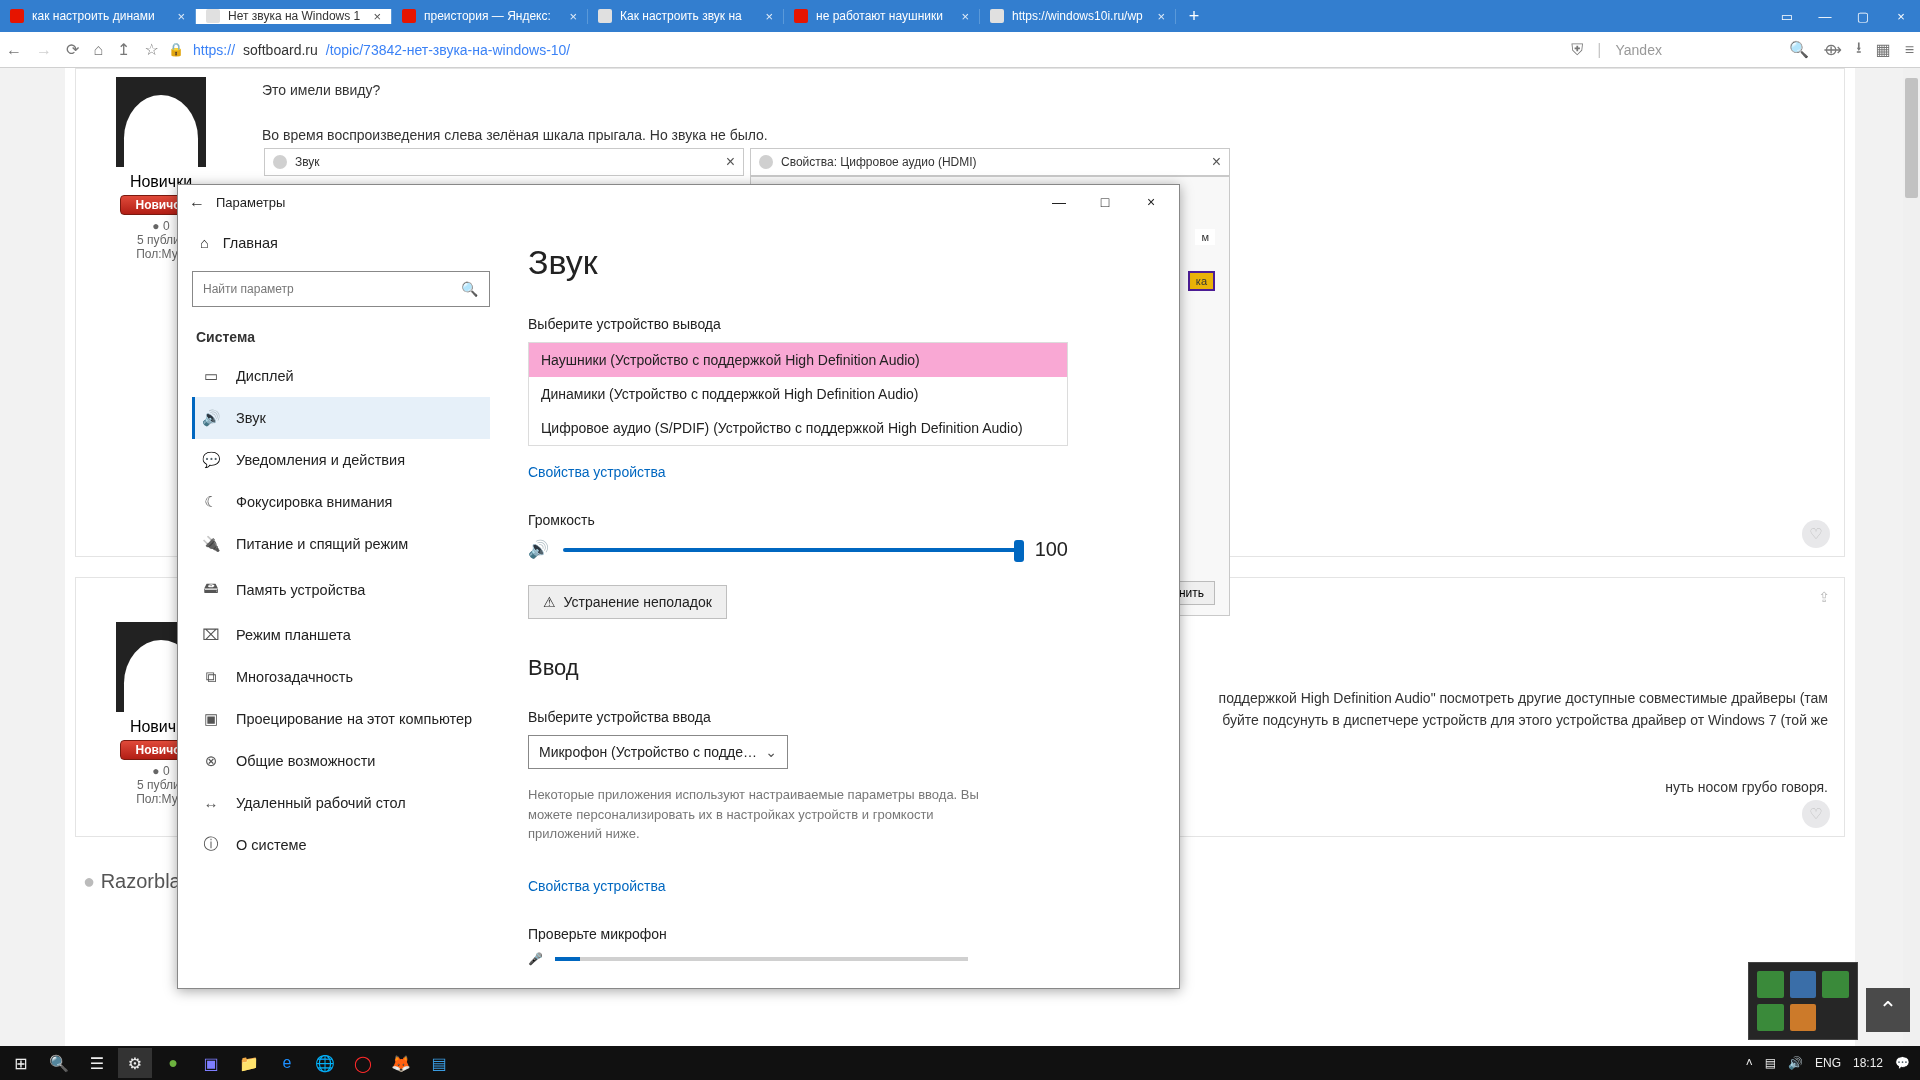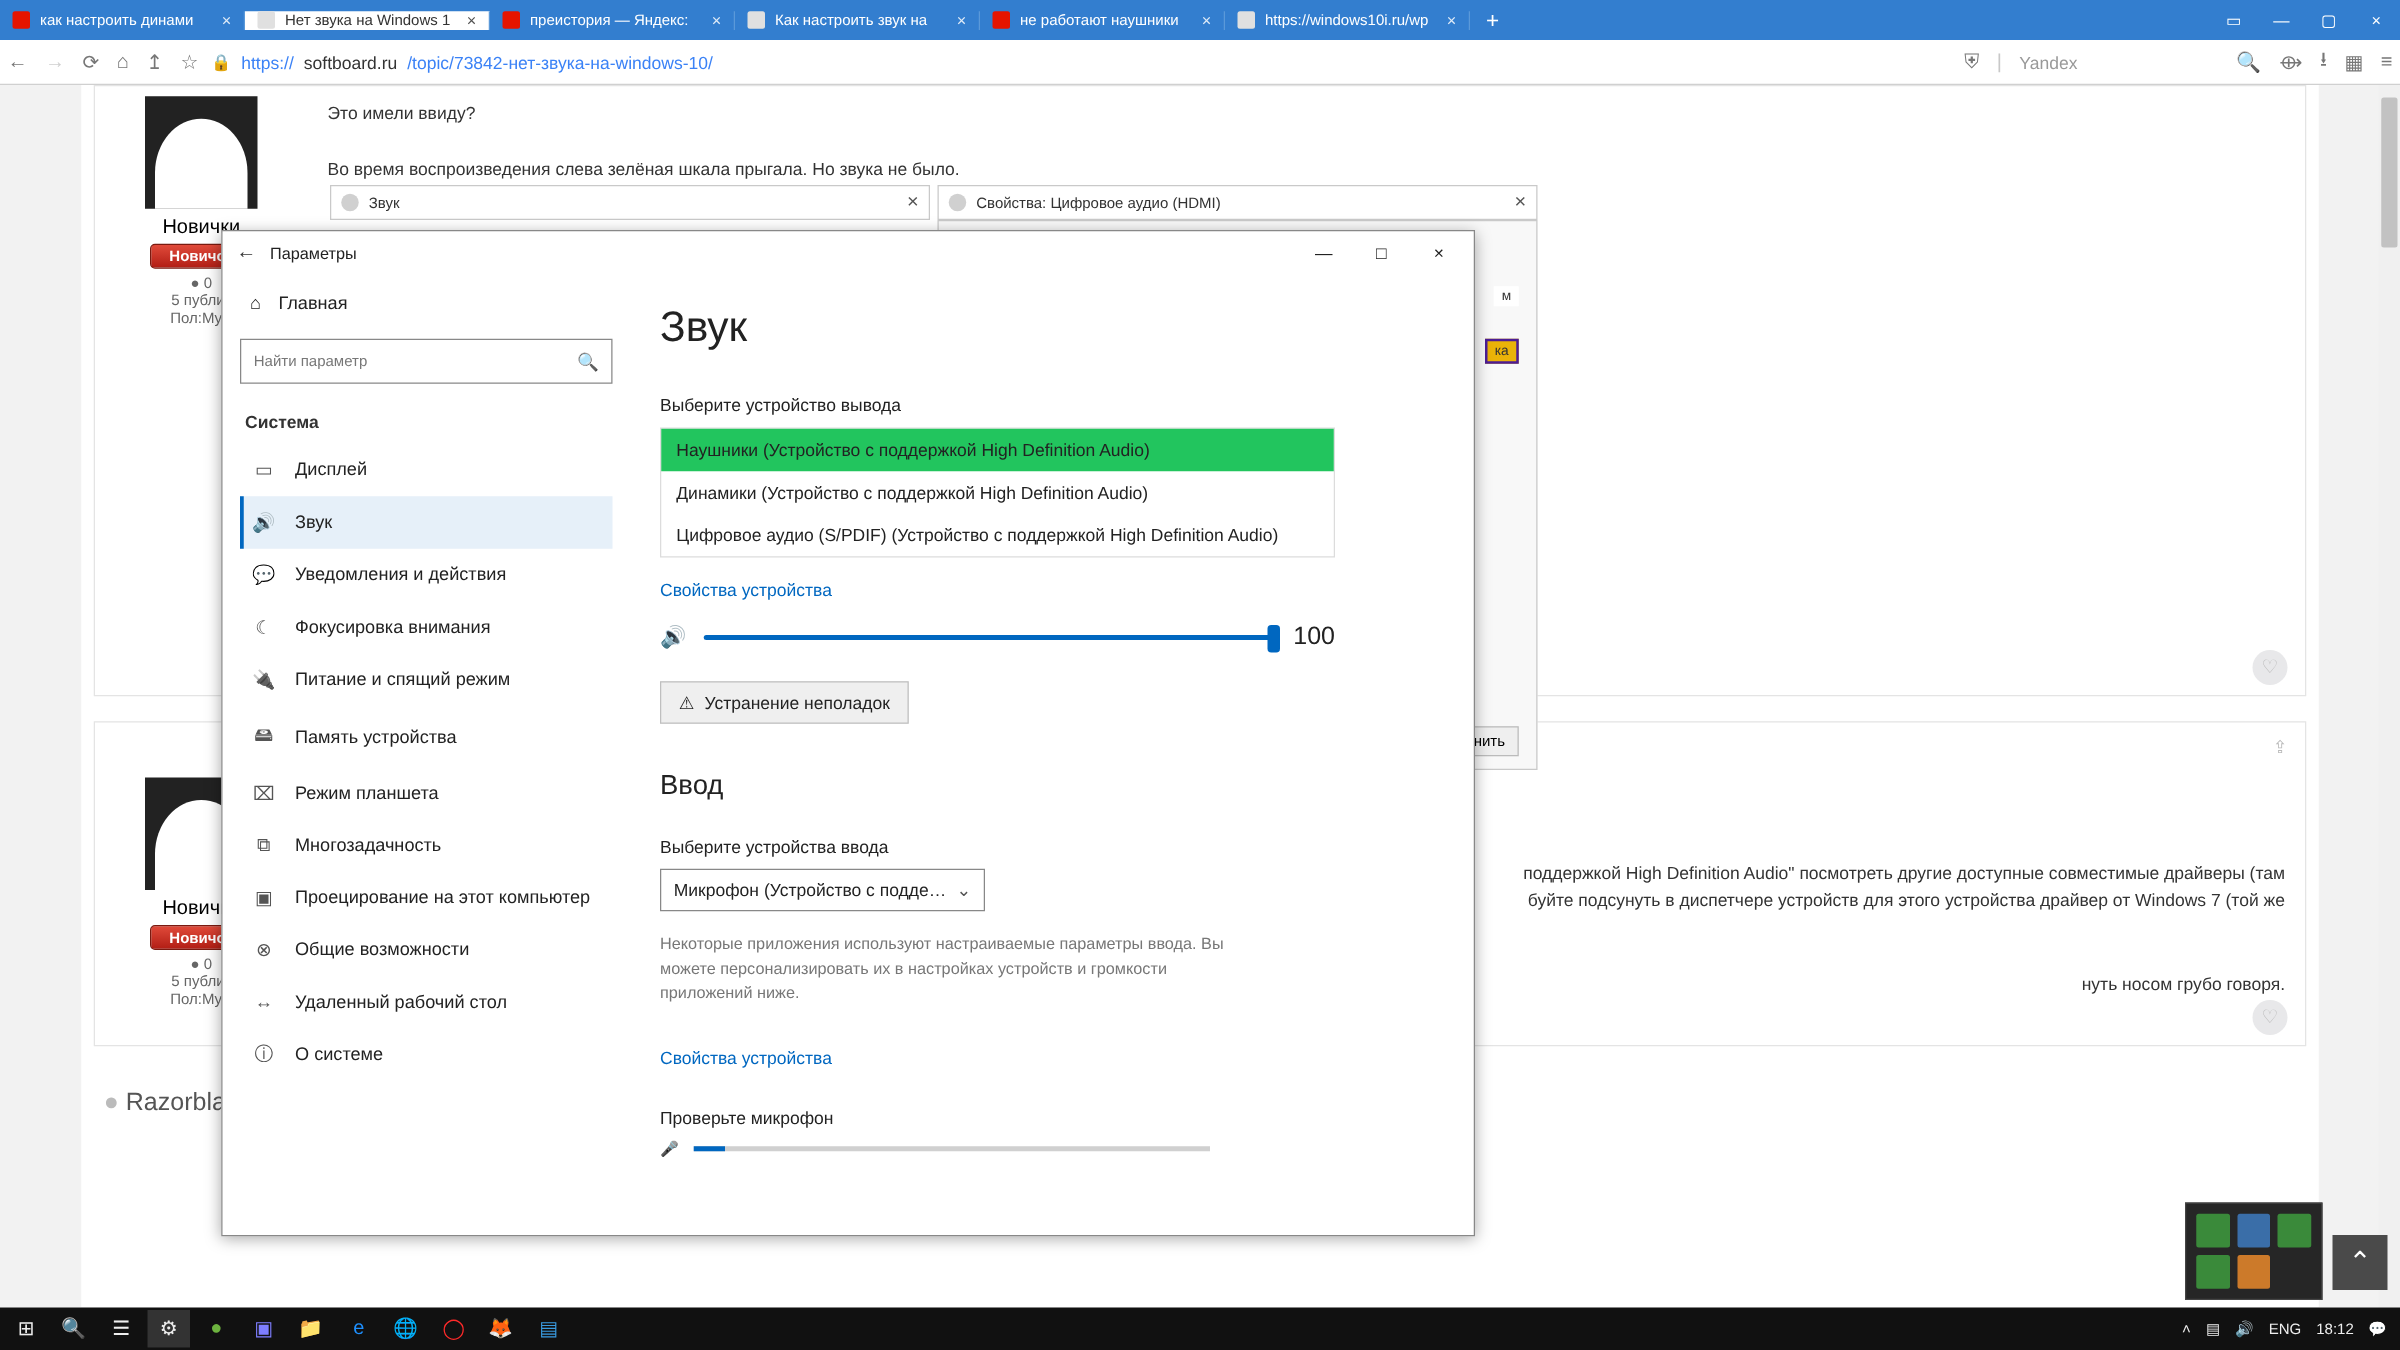--- a/index.html
+++ b/index.html
@@ -61,21 +61,21 @@
   .cat-head { color:#333; font-size:14px; font-weight:600; margin:8px 4px 10px; }
   .nav-item { display:flex; align-items:center; gap:16px; padding:12px 10px; font-size:14.5px; color:#222; cursor:default; }
   .nav-item.active { background:#e6f0f9; border-left:3px solid #0067c0; padding-left:7px; }
   .nav-item .ic { width:18px; text-align:center; color:#555; font-size:15px; }
 
   .content { flex:1; padding:24px 30px; overflow:hidden; color:#222; }
   .content h1 { font-size:34px; font-weight:400; margin-bottom:34px; }
   .sect-label { font-size:14px; margin:14px 0 10px; }
   .out-list { border:1px solid #dcdcdc; width:540px; }
   .out-item { padding:9px 12px; font-size:14px; }
-  .out-item.sel { background:#22c55e; }
+  .out-item.sel { background:#f9a8d4; }
   .link { color:#0067c0; font-size:14px; margin:18px 0; display:inline-block; }
   .vol-row { display:flex; align-items:center; gap:14px; width:540px; }
   .vol-row .spk { font-size:17px; color:#444; }
   .slider { flex:1; height:4px; background:#0067c0; position:relative; border-radius:2px; }
   .slider .thumb { position:absolute; right:-3px; top:-8px; width:10px; height:22px; background:#0067c0; border-radius:3px; }
   .vol-num { font-size:20px; color:#222; }
   .button { display:inline-flex; align-items:center; gap:8px; border:1px solid #bfbfbf; background:#efefef; padding:8px 14px; font-size:14px; margin-top:24px; }
   h2 { font-size:22px; font-weight:400; margin:36px 0 28px; }
   .select { width:260px; height:34px; border:1px solid #888; display:flex; align-items:center; padding:0 10px; font-size:14px; }
   .select .chev { margin-left:auto; color:#555; }
@@ -315,20 +315,21 @@
       <h1>Звук</h1>
 
       <div class="sect-label">Выберите устройство вывода</div>
       <div class="out-list">
         <div class="out-item sel">Наушники (Устройство с поддержкой High Definition Audio)</div>
         <div class="out-item">Динамики (Устройство с поддержкой High Definition Audio)</div>
         <div class="out-item">Цифровое аудио (S/PDIF) (Устройство с поддержкой High Definition Audio)</div>
       </div>
       <a class="link">Свойства устройства</a>
 
+      <div class="sect-label">Громкость</div>
       <div class="vol-row">
         <span class="spk">🔊</span>
         <div class="slider">
             <div class="thumb"></div>
           </div>
         <span class="vol-num">100</span>
       </div>
 
       <div class="button">
         <span>⚠</span>

